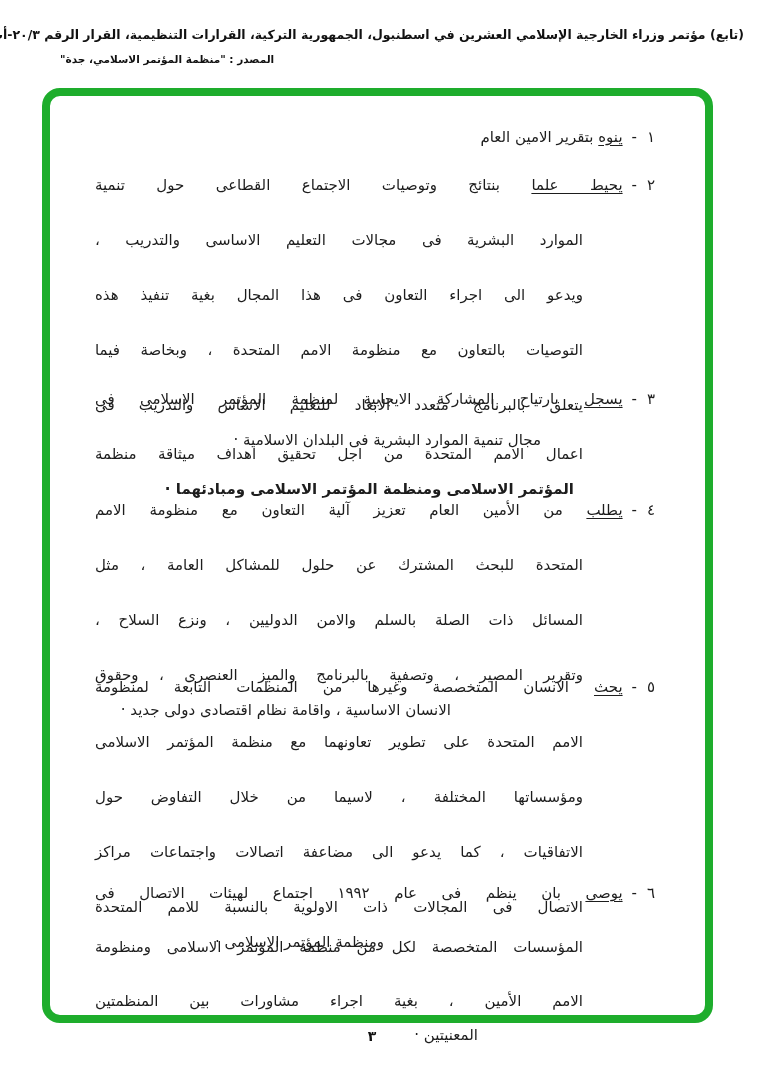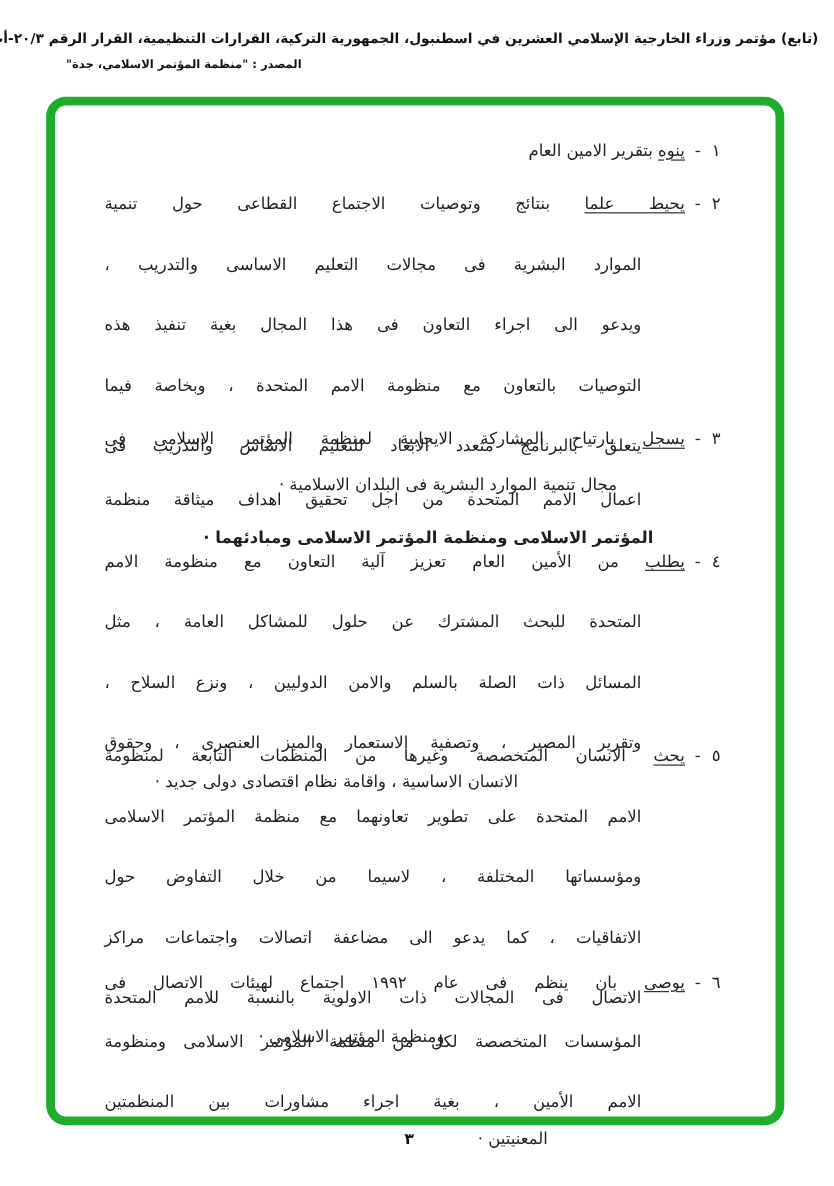--- a/index.html
+++ b/index.html
@@ -32,21 +32,21 @@
     position:absolute; right:47px; left:45px;
     direction:rtl; font-size:15px; line-height:35px; color:#1d1d1d;
   }
   .item .first { display:flex; }
   .item .num { min-width:14px; text-align:center; }
   .item .dash { margin:0 7px 0 9px; }
   .item .ftext { flex:1; text-align:justify; text-align-last:justify; text-justify:inter-word; }
   .item-1 .ftext { text-align:right; text-align-last:right; }
   .item .lead { text-decoration:underline; text-underline-offset:3px; }
   .item .cont { margin-right:75px; text-align:justify; text-align-last:justify; text-justify:inter-word;margin-top:20px; }
-  .item .last { margin-right:64px; text-align:right; }
+  .item .last { margin-right:84px; text-align:right; }
   .item-2 .last { padding-right:33px; }
   .item-3 .last { padding-right:0px;font-weight:bold; }
   .item-4 .last { padding-right:123px; }
   .item-5 .last { padding-right:190px; }
   .item-6 .last { padding-right:96px; }
   .item-1 { top:24px; }
   .item-2 { top:72px; }
   .item-3 { top:286px; }
   .item-4 { top:397px; }
   .item-5 { top:574px; }
@@ -93,21 +93,21 @@
       <div class="last">المؤتمر الاسلامى ومنظمة المؤتمر الاسلامى ومبادئهما ·</div>
     </div>
     <div class="item item-4">
       <div class="first">
         <span class="num">٤</span>
         <span class="dash">-</span>
         <div class="ftext"><span class="lead">يطلب</span> <span>من الأمين العام تعزيز آلية التعاون مع منظومة الامم</span></div>
       </div>
       <div class="cont">المتحدة للبحث المشترك عن حلول للمشاكل العامة ، مثل</div>
       <div class="cont">المسائل ذات الصلة بالسلم والامن الدوليين ، ونزع السلاح ،</div>
-      <div class="cont">وتقرير المصير ، وتصفية الاستعمار والميز العنصرى ، وحقوق</div>
+      <div class="cont">وتقرير المصير ، وتصفية بالبرنامج والميز العنصرى ، وحقوق</div>
       <div class="last">الانسان الاساسية ، واقامة نظام اقتصادى دولى جديد ·</div>
     </div>
     <div class="item item-5">
       <div class="first">
         <span class="num">٥</span>
         <span class="dash">-</span>
         <div class="ftext"><span class="lead">يحث</span> <span>الانسان المتخصصة وغيرها من المنظمات التابعة لمنظومة</span></div>
       </div>
       <div class="cont">الامم المتحدة على تطوير تعاونهما مع منظمة المؤتمر الاسلامى</div>
       <div class="cont">ومؤسساتها المختلفة ، لاسيما من خلال التفاوض حول</div>

